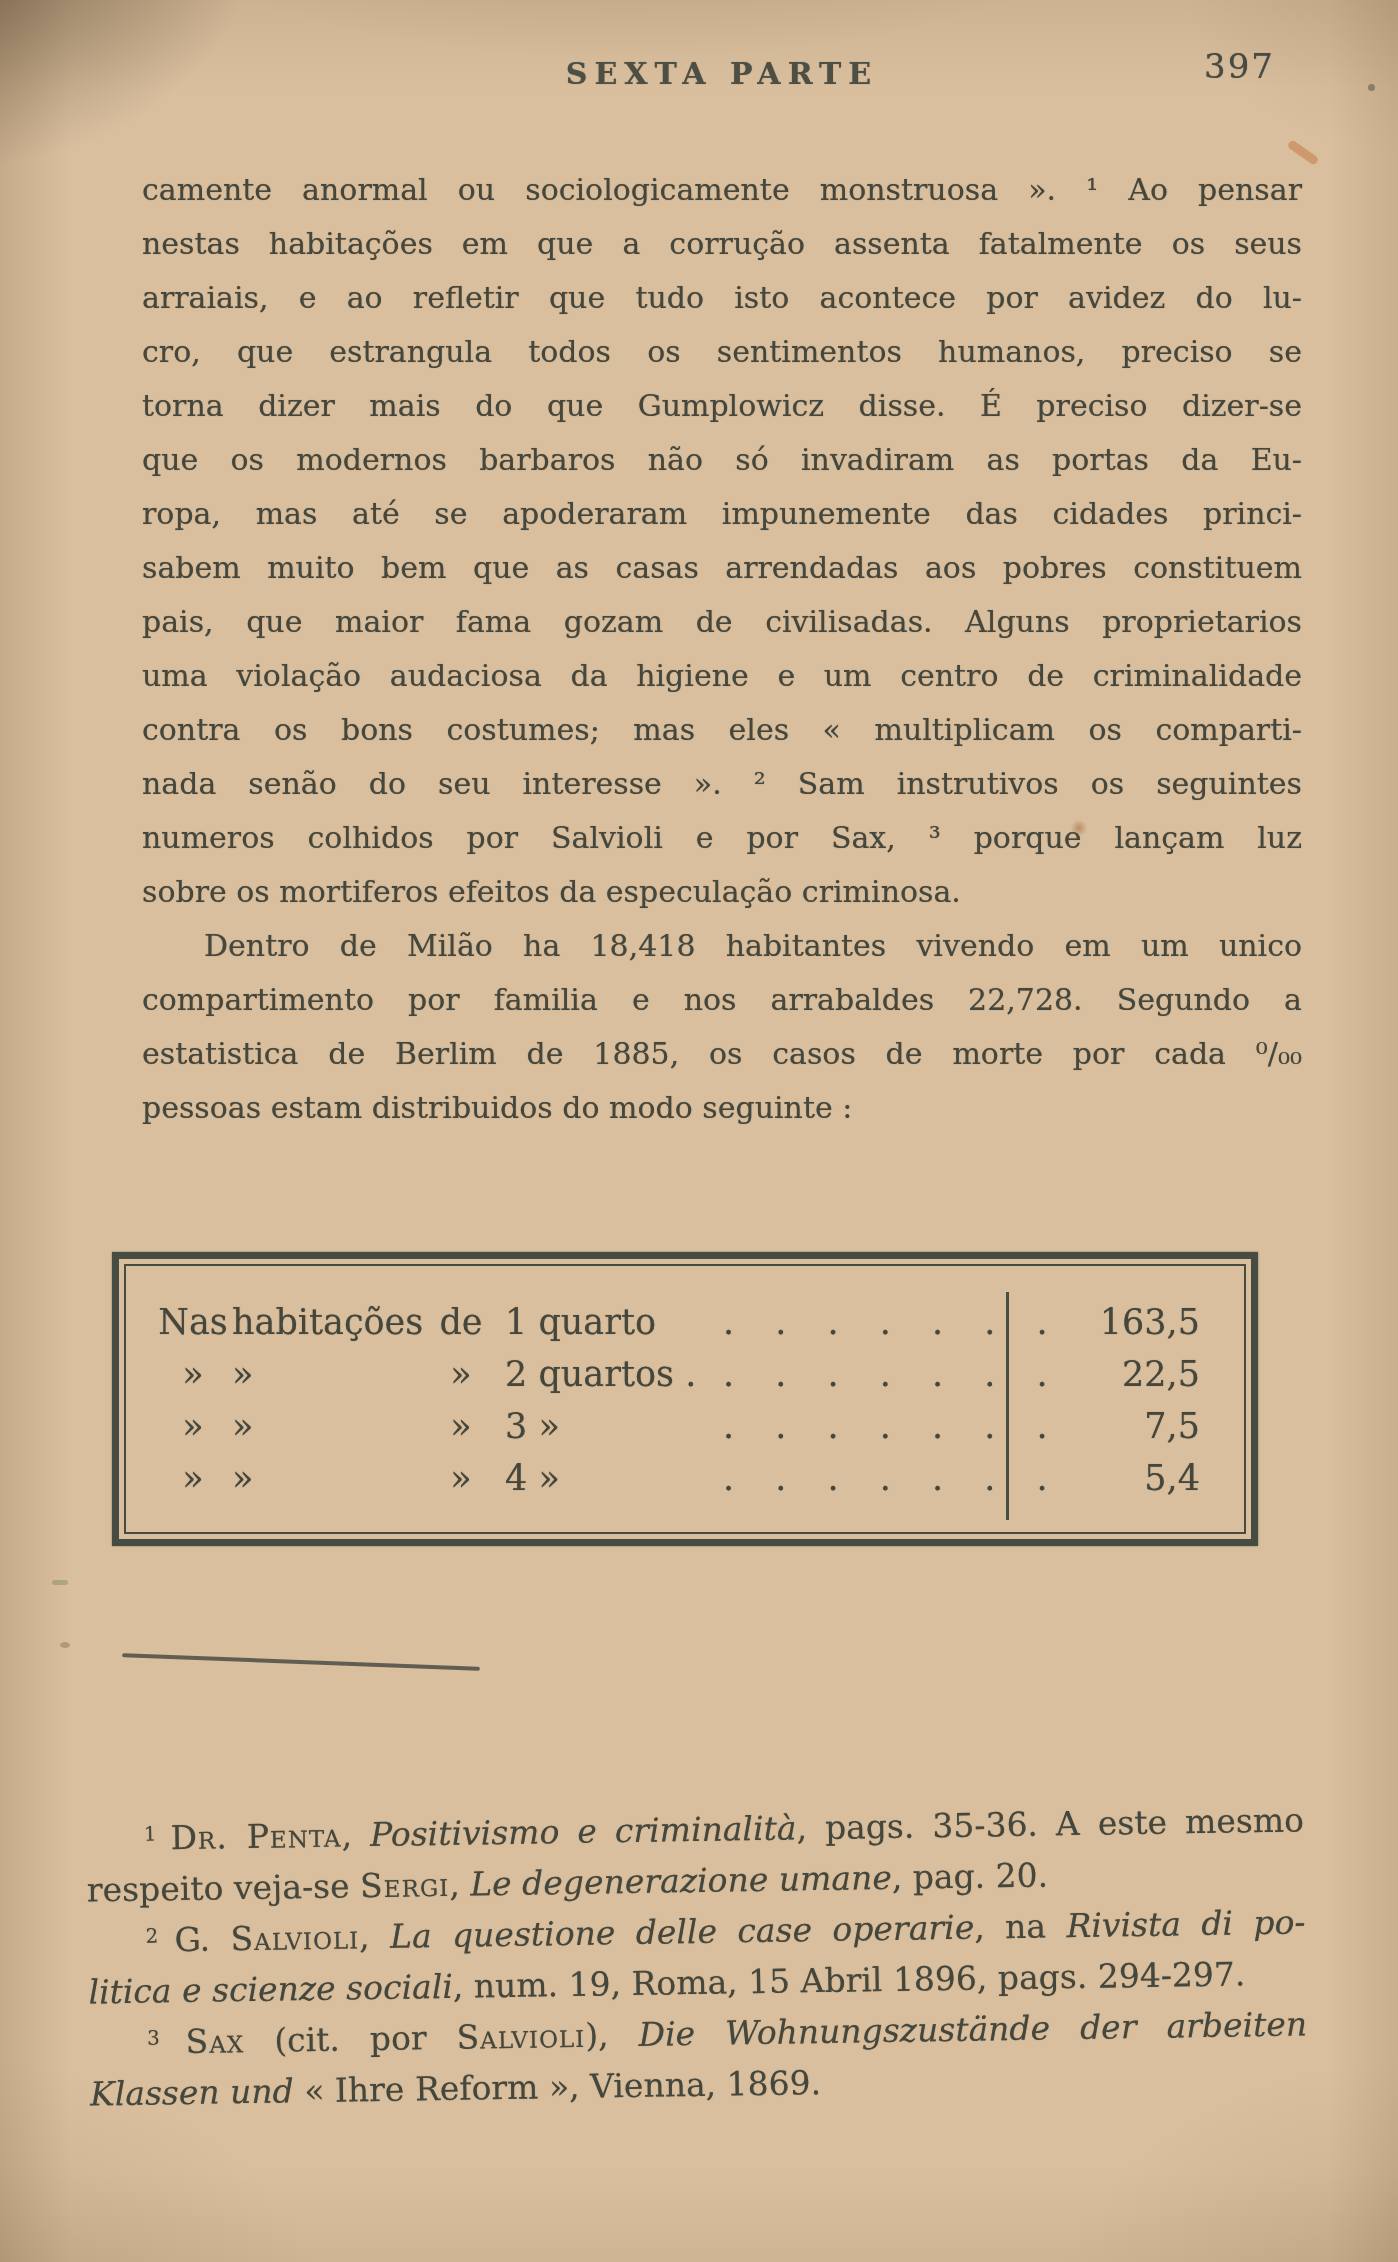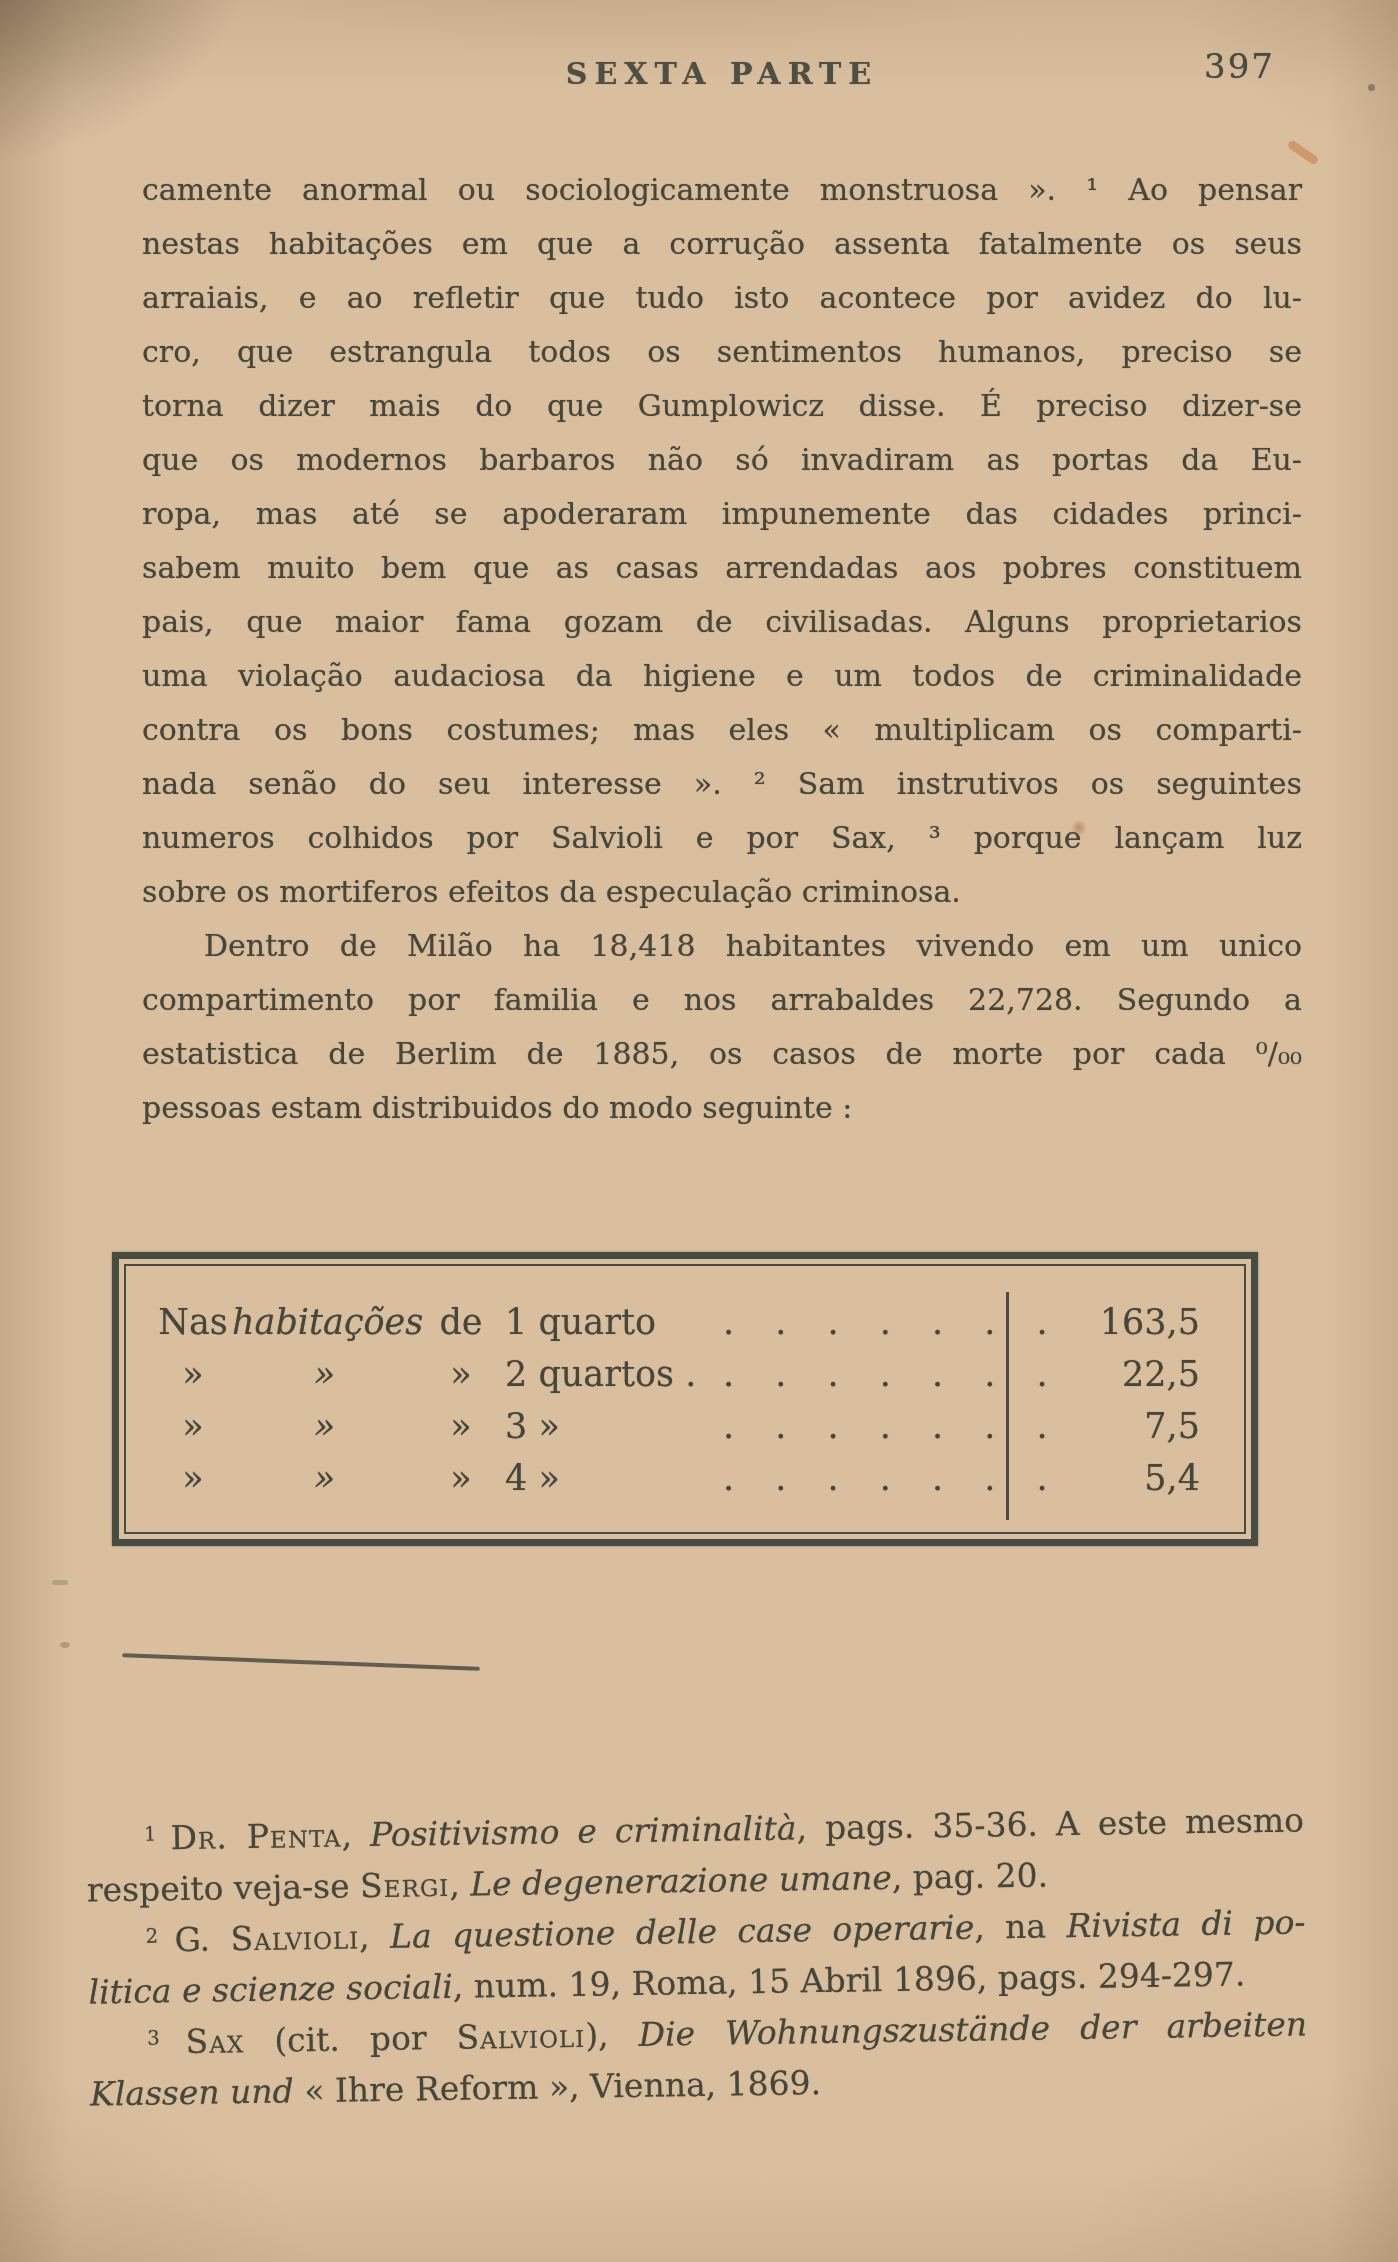--- a/index.html
+++ b/index.html
@@ -55,21 +55,21 @@
   }
   .trows{position:relative; padding-top:36px; height:100%; box-sizing:border-box;}
   .tdivider{
     position:absolute; left:880px; top:26px; bottom:12px; width:2.5px;
     background:#4a4f45;
   }
   .trow{display:flex; height:52px; font-size:35px; align-items:baseline;
         text-shadow:0 0 1px rgba(64,64,52,.55);}
   .tlabel{width:936px; display:flex; overflow:hidden; padding-left:28px; box-sizing:border-box; align-items:baseline;}
   .cA{width:78px; text-align:center; flex:none;}
-  .cB{width:185px; text-align:center; flex:none;font-style:italic;}
+  .cB{width:185px; flex:none;}
   .cC{width:88px; text-align:center; flex:none;}
   .cD{width:212px; text-align:left; flex:none;}
   .dots{flex:1; white-space:nowrap; overflow:hidden; word-spacing:30px; padding-left:6px;}
   .tval{flex:1; text-align:right; padding-right:44px; box-sizing:border-box;}
   
   .foot-rule{
     position:absolute; left:122px; top:1660px; width:358px; height:4px;
     background:#53524a; border-radius:2px;
     transform:rotate(2.2deg); opacity:.9;
   }
@@ -106,21 +106,21 @@
   <div class="body-text">
       <div class="bline">camente anormal ou sociologicamente monstruosa ». ¹ Ao pensar</div>
       <div class="bline">nestas habitações em que a corrução assenta fatalmente os seus</div>
       <div class="bline">arraiais, e ao refletir que tudo isto acontece por avidez do lu-</div>
       <div class="bline">cro, que estrangula todos os sentimentos humanos, preciso se</div>
       <div class="bline">torna dizer mais do que Gumplowicz disse. É preciso dizer-se</div>
       <div class="bline">que os modernos barbaros não só invadiram as portas da Eu-</div>
       <div class="bline">ropa, mas até se apoderaram impunemente das cidades princi-</div>
       <div class="bline">sabem muito bem que as casas arrendadas aos pobres constituem</div>
       <div class="bline">pais, que maior fama gozam de civilisadas. Alguns proprietarios</div>
-      <div class="bline">uma violação audaciosa da higiene e um todos de criminalidade</div>
+      <div class="bline">uma violação audaciosa da higiene e um centro de criminalidade</div>
       <div class="bline">contra os bons costumes; mas eles « multiplicam os comparti-</div>
       <div class="bline">nada senão do seu interesse ». ² Sam instrutivos os seguintes</div>
       <div class="bline">numeros colhidos por Salvioli e por Sax, ³ porque lançam luz</div>
       <div class="bline nj">sobre os mortiferos efeitos da especulação criminosa.</div>
       <div class="bline ind">Dentro de Milão ha 18,418 habitantes vivendo em um unico</div>
       <div class="bline">compartimento por familia e nos arrabaldes 22,728. Segundo a</div>
       <div class="bline">estatistica de Berlim de 1885, os casos de morte por cada ⁰/₀₀</div>
       <div class="bline nj">pessoas estam distribuidos do modo seguinte :</div>
     </div>
 

